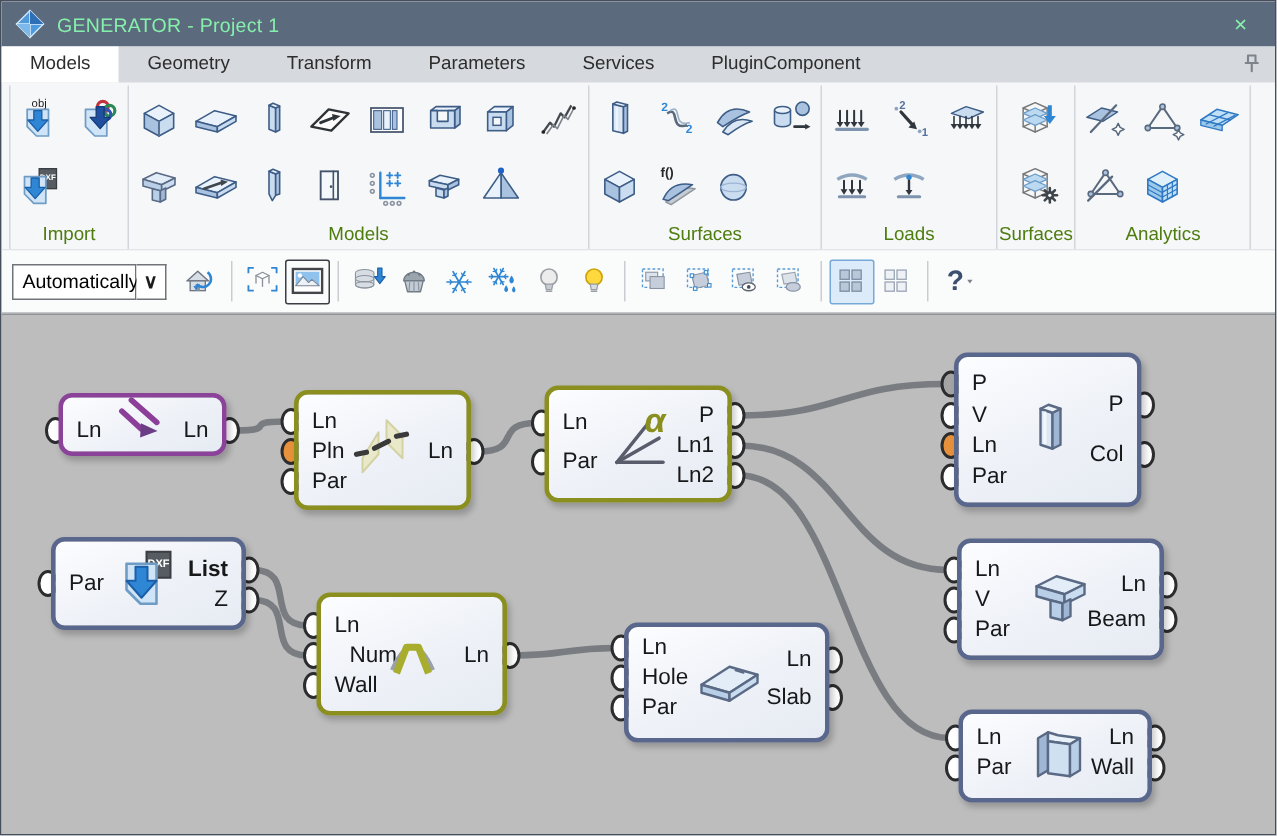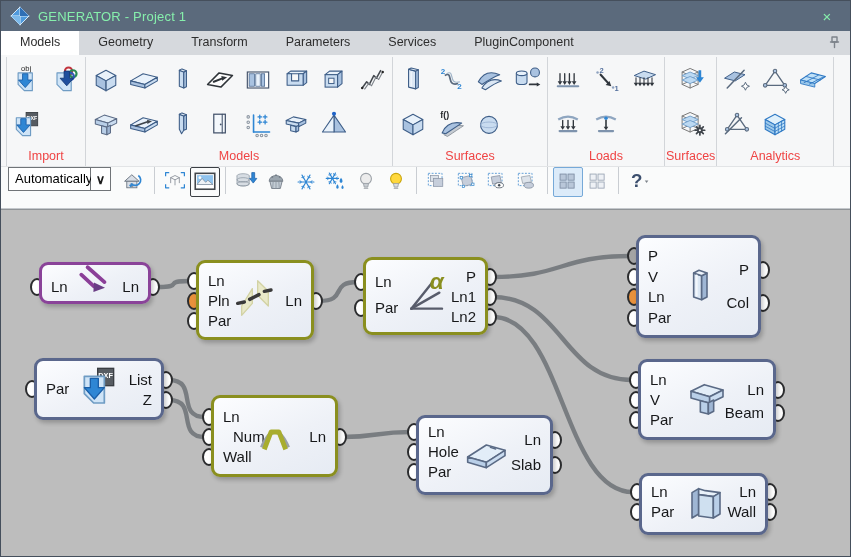--- a/index.html
+++ b/index.html
@@ -17,23 +17,23 @@
   .tab.active { background:#ffffff; }
   .pin { position:absolute; right:8px; top:4px; width:15px; height:15px; }
   
   .ribbon { height:112px; background:#f6f7f8; display:flex; padding:2px 0 0 5px; flex:0 0 auto; border-bottom:1px solid #e2e4e6;}
   .rgroup { border-left:1px solid #d2d5d9; display:flex; flex-direction:column; align-items:center; padding:2px 1px 0 1px; }
   .rgroup:last-child { border-right:1px solid #d2d5d9; }
   .rrows { flex:1; display:flex; flex-direction:column; justify-content:flex-start; }
   .rrow { display:flex; align-items:flex-start; height:44px; }
   .ribtn { width:38px; height:42px; display:flex; align-items:center; justify-content:center; border-radius:3px; }
   .ribtn svg { width:32px; height:32px; }
-  .glabel { font-size:12.5px; color:#ef4444; padding-bottom:3px; }
+  .glabel { font-size:12.5px; color:#4d7c0f; padding-bottom:3px; }
   
-  .toolbar { height:42px; background:#fafbfb; border-bottom:1px solid #c4c8cc; display:flex; 
+  .toolbar { height:42px; background:#fafbfb; border-bottom:1px solid #c4c8cc; display:flex; align-items:center;
              padding-left:7px; flex:0 0 auto; }
   .dd { display:flex; align-items:stretch; height:24px; margin-right:8px; }
   .dd .ddval { border:1px solid #707478; background:#fff; font-size:13px; padding:3px 6px 0 6px; width:83px; }
   .dd .ddbtn { border:1px solid #707478; border-left:none; background:#fff; width:20px; display:flex;
                align-items:center; justify-content:center; font-weight:bold; font-size:13px; color:#1c1c1c; }
   .tbtn { width:30px; height:30px; display:flex; align-items:center; justify-content:center; border:1.5px solid transparent; border-radius:2px; }
   .tbtn svg { width:26px; height:26px; }
   .tbtn.pressed { border-color:#3b3f44; }
   .tbtn.activeblue { border:1px solid #76a9d8; background:#dcebf9; }
   .tsep { width:1px; height:27px; background:#c9cdd2; margin:0 5px; }
@@ -734,21 +734,21 @@
             <polygon points="20,11 24,9 24,27 20,29" fill="#9fb6d4" stroke="#5a6a85" stroke-width="1.2" stroke-linejoin="round"></polygon>
             <polygon points="14,9 18,7 24,9 20,11" fill="#eef4fb" stroke="#5a6a85" stroke-width="1.2" stroke-linejoin="round"></polygon>
             <line x1="16.2" y1="11" x2="16.2" y2="26" stroke="#f3f7fc" stroke-width="1.6" stroke-linecap="round"></line>
           </svg></span>
       </div>
       <div class="port" style="left: 24px; top: 170px;"></div>
       <div class="port" style="left: 158px; top: 161px;"></div>
       <div class="port" style="left: 158px; top: 181px;"></div>
       <div class="node slate" style="left: 33px; top: 148px; width: 130px; height: 62px;">
         <span class="plabel" style="left: 9px; top: 19px;">Par</span>
-        <span class="plabel out" style="right: 9px; top: 10px;">List</span>
+        <span class="plabel out" style="right: 9px; top: 10px; font-weight: bold;">List</span>
         <span class="plabel out" style="right: 9px; top: 30px;">Z</span>
         <span class="nicon"><svg viewBox="0 0 36 36" width="48" height="48" class="">
             <rect x="17" y="4" width="12" height="13" fill="#575c62" stroke="#3a3e43"></rect>
             <text x="23" y="11.5" font-size="5.5" fill="#fff" font-weight="bold" text-anchor="middle" font-family="Liberation Sans,sans-serif">DXF</text>
             <path d="M7 10 h15 v20 h-8 l-7,-7 v-13 z" fill="#cfe4f7" stroke="#6f9cc4" stroke-width="1.3" stroke-linejoin="round"></path>
             <path d="M11.5 11.5 h6 v7 h4.5 l-7.5,8.5 -7.5,-8.5 h4.5 z" fill="#2e86d4" stroke="#1b5fa8" stroke-width="1" stroke-linejoin="round"></path>
           </svg></span>
       </div>
       <div class="port" style="left: 201px; top: 198px;"></div>
       <div class="port" style="left: 201px; top: 218px;"></div>

